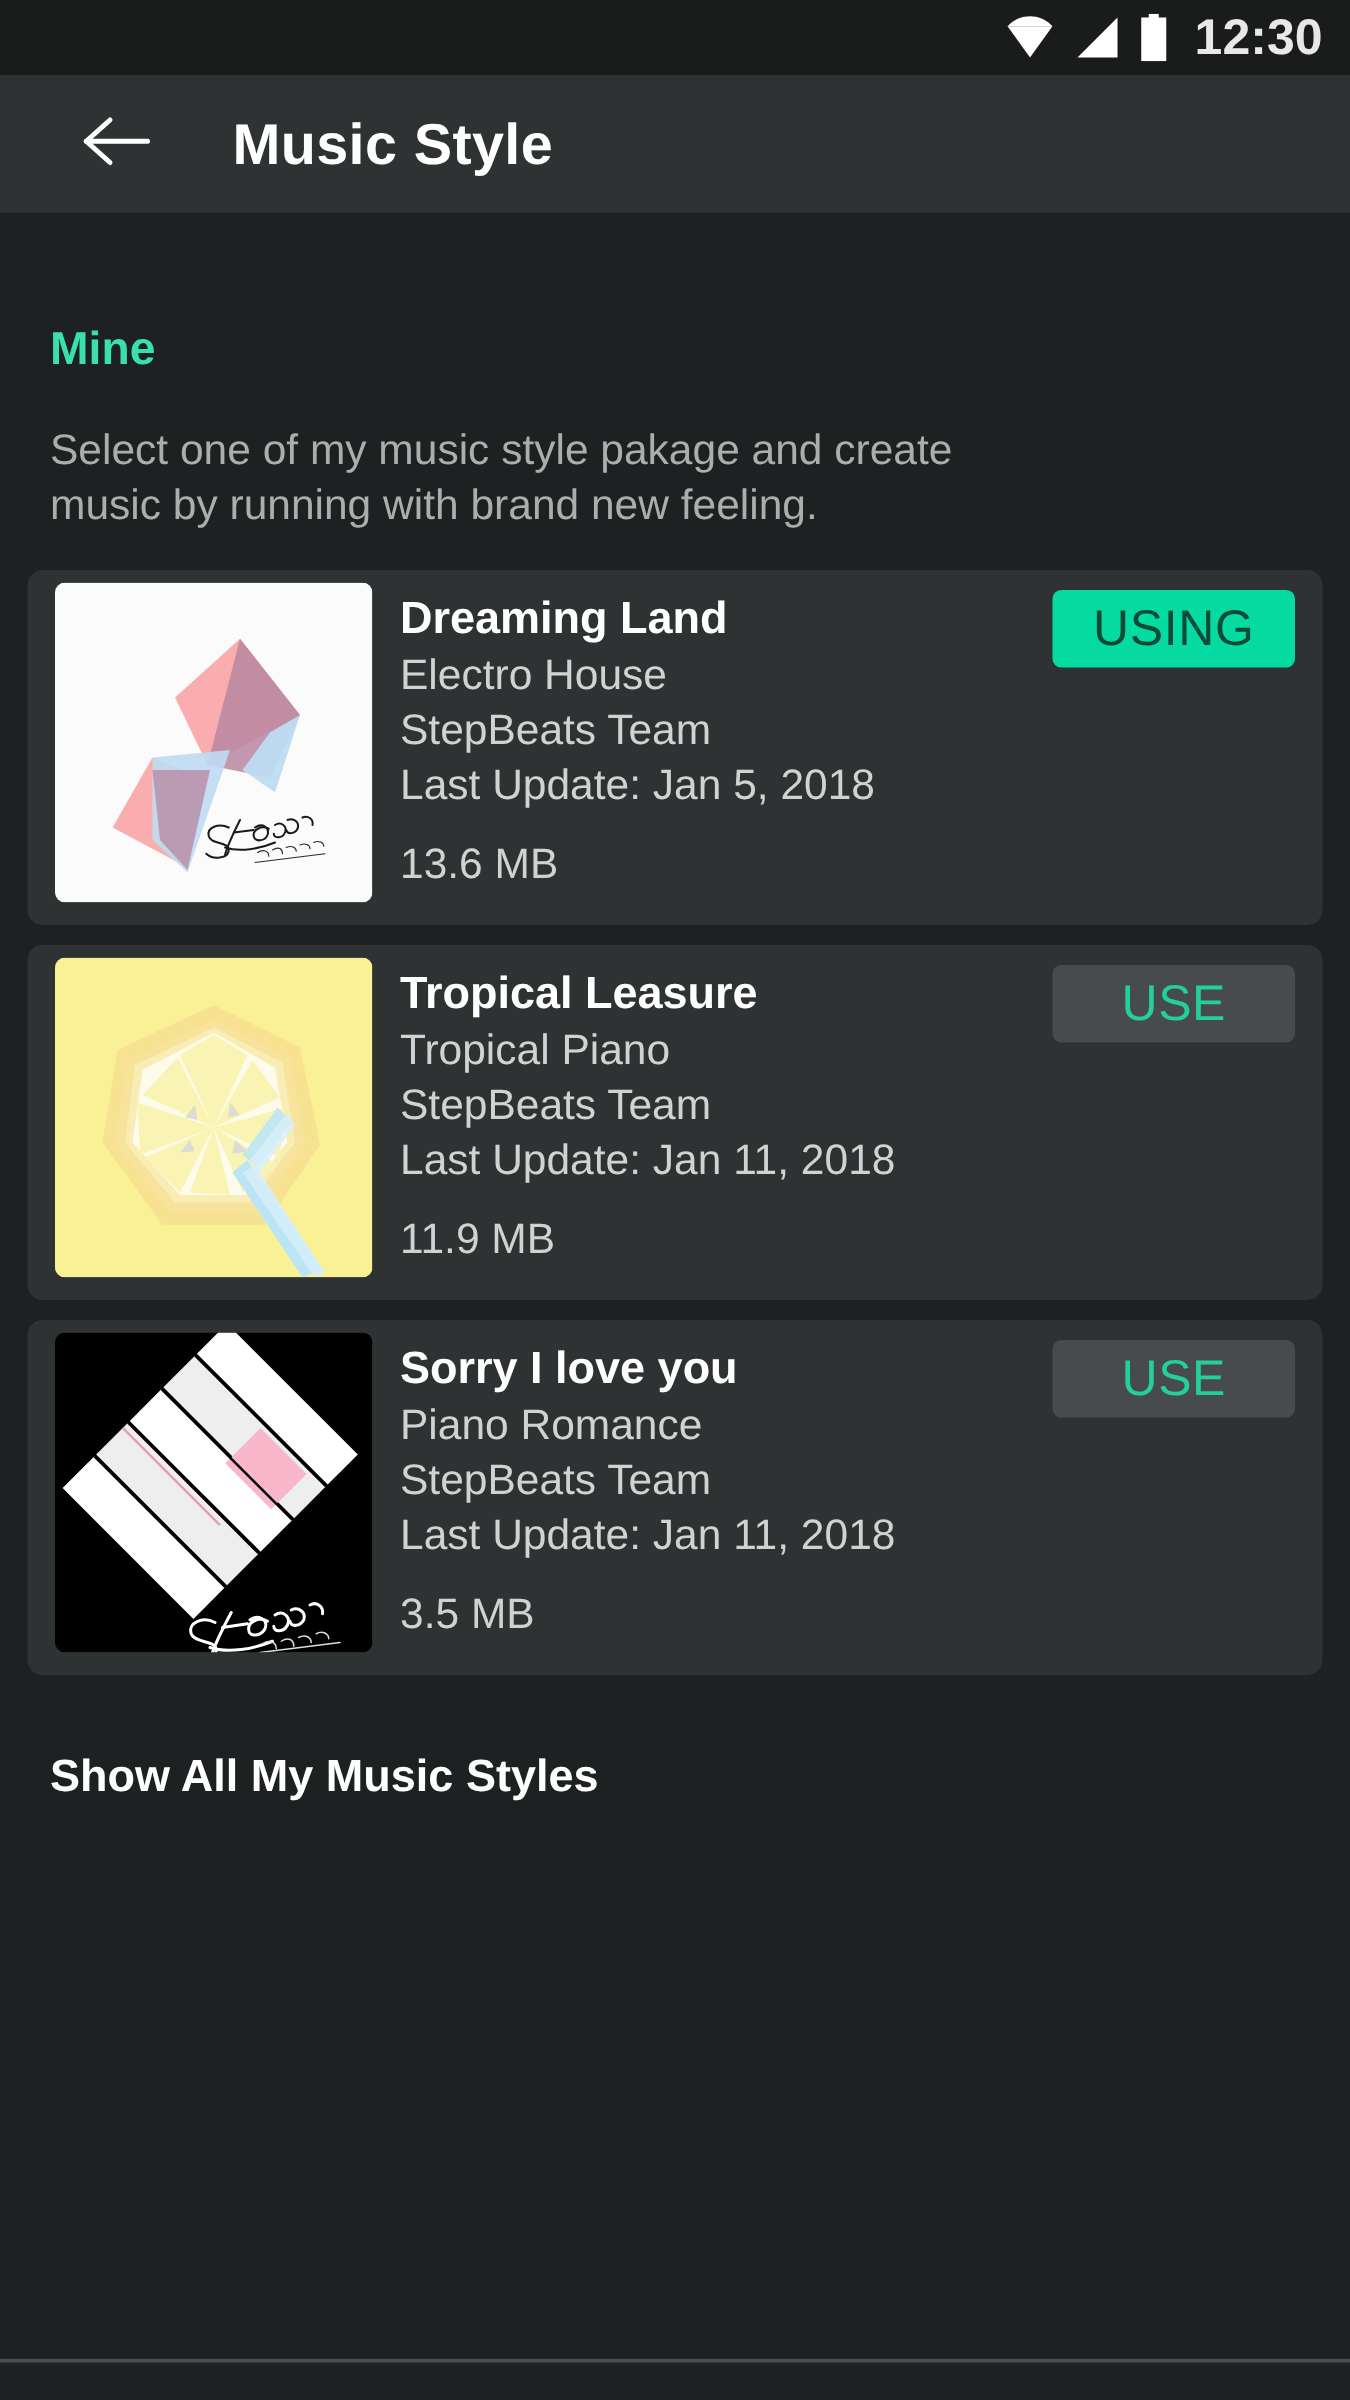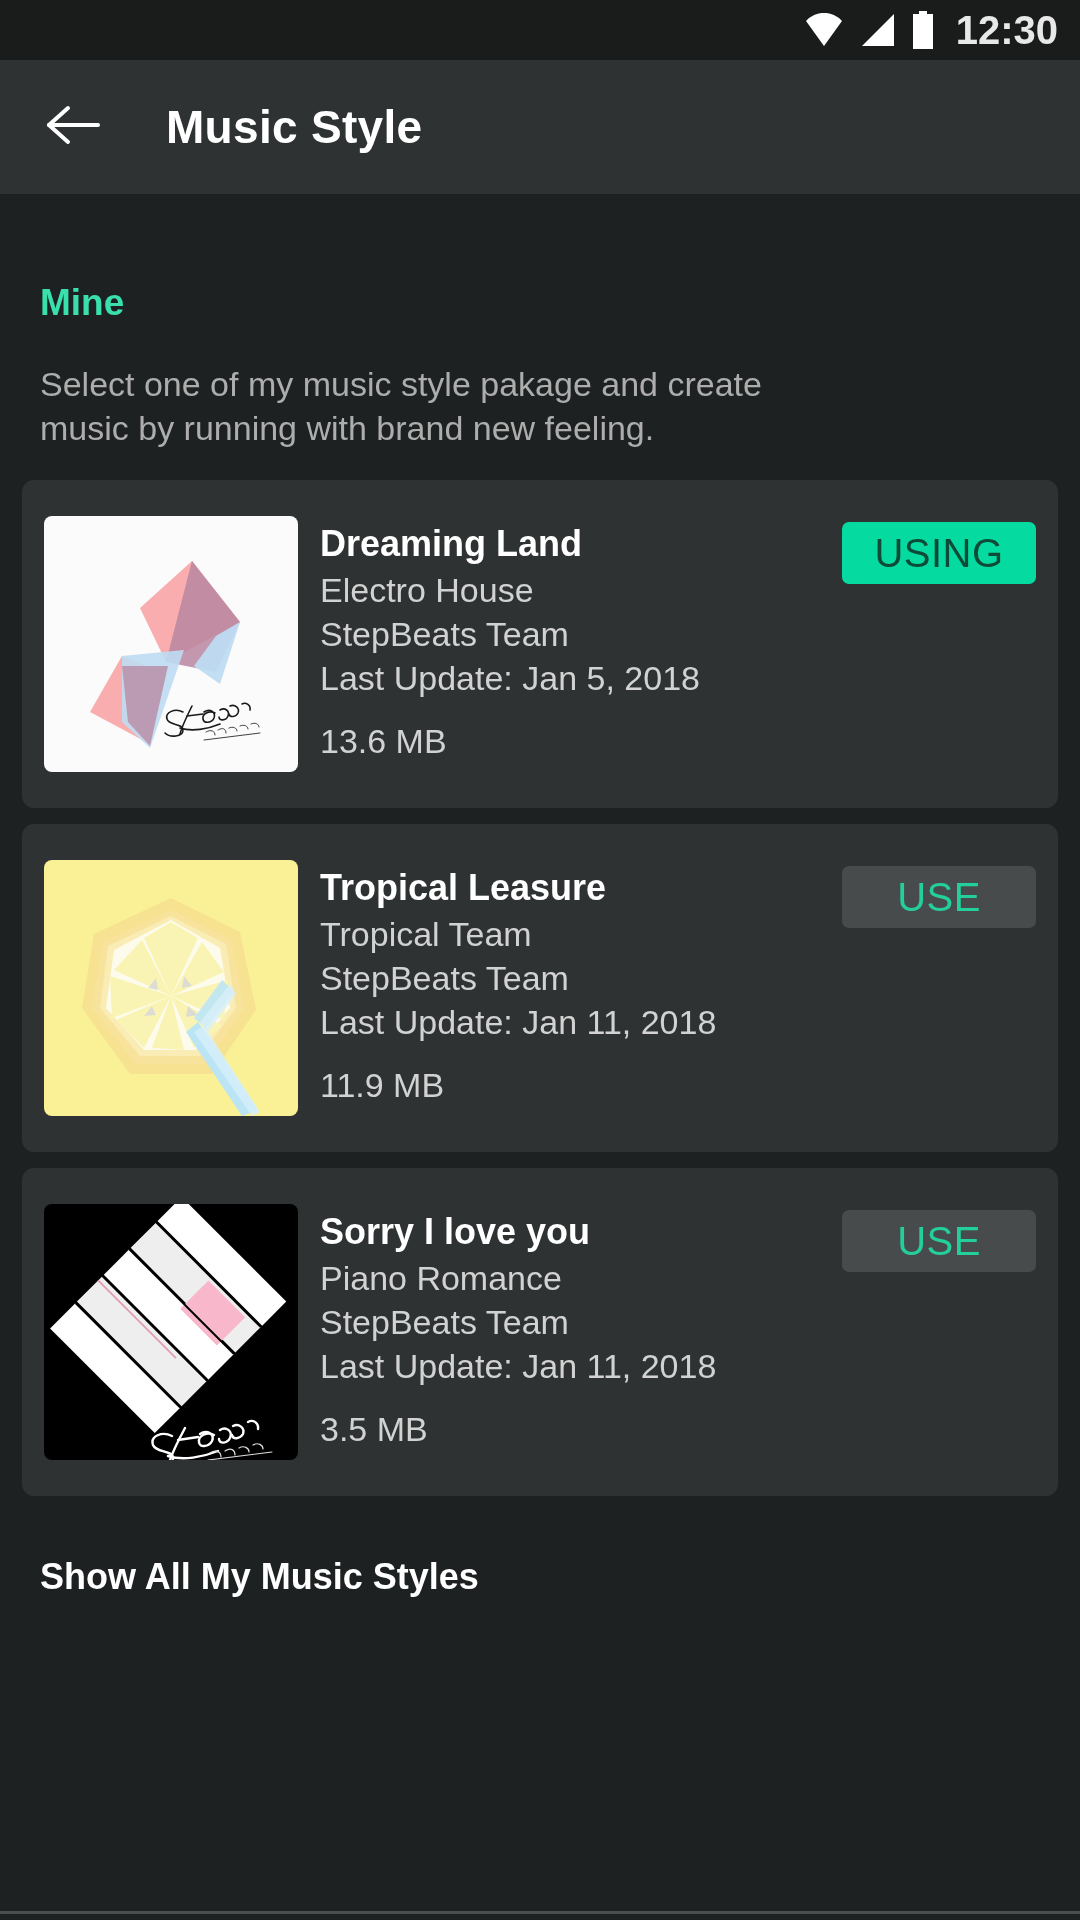--- a/index.html
+++ b/index.html
@@ -20,24 +20,24 @@
   .sb-icon{ display:flex; align-items:center; }
   .sb-time{
     color:#e8e8e8; font-size:40px; letter-spacing:0px;
     font-family:"Liberation Sans", sans-serif;
     margin-left:6px;
     font-weight:bold;
   }
 
   
   .appbar{
-    height:134px; width:100%;
+    height:110px; width:100%;
     background:#2e3232;
     display:flex; align-items:center;
-    padding-left:44px; gap:60px;
+    padding-left:64px; gap:60px;
   }
   .back-btn{
     width:62px; height:62px;
     display:flex; align-items:center; justify-content:center;
     cursor:pointer;
   }
   .appbar-title{
     color:#ffffff; font-size:46px; font-weight:bold;
     letter-spacing:0.3px;
   }
@@ -65,21 +65,21 @@
     padding:38px 40px 0 40px;
     max-width:820px;
   }
 
   
   .cards{ padding:30px 22px 0 22px; }
   .card{
     background:#2e3232;
     border-radius:12px;
     margin-bottom:16px;
-    padding:36px 22px;
+    padding:10px 22px;
     display:flex;
     align-items:flex-start;
     gap:22px;
     position:relative;
     min-height:284px;
   }
   .art{
     width:254px; height:256px;
     border-radius:8px;
     flex:0 0 auto;
@@ -252,21 +252,21 @@
             <polygon points="144,146 154,155 142,157"></polygon>
           </g>
           <polygon points="150,158 178,120 190,132 162,168" fill="#bbe5f5" opacity="0.9"></polygon>
           <polygon points="156,162 186,124 192,134 164,172" fill="#d8f0fa" opacity="0.8"></polygon>
           <polygon points="154,162 214,250 198,256 142,172" fill="#bbe5f5"></polygon>
           <polygon points="160,166 216,252 208,256 150,172" fill="#d6eefa" opacity="0.85"></polygon>
         </svg>
       </div>
       <div class="info">
         <div class="item-title">Tropical Leasure</div>
-        <div class="meta">Tropical Team</div>
+        <div class="meta">Tropical Piano</div>
         <div class="meta">StepBeats Team</div>
         <div class="meta">Last Update: Jan 11, 2018</div>
         <div class="size">11.9 MB</div>
         <button class="action-btn btn-use">USE</button>
       </div>
     </div>
 
     <div class="card">
       <div class="art">
         <svg viewBox="0 0 254 256" preserveAspectRatio="none">

